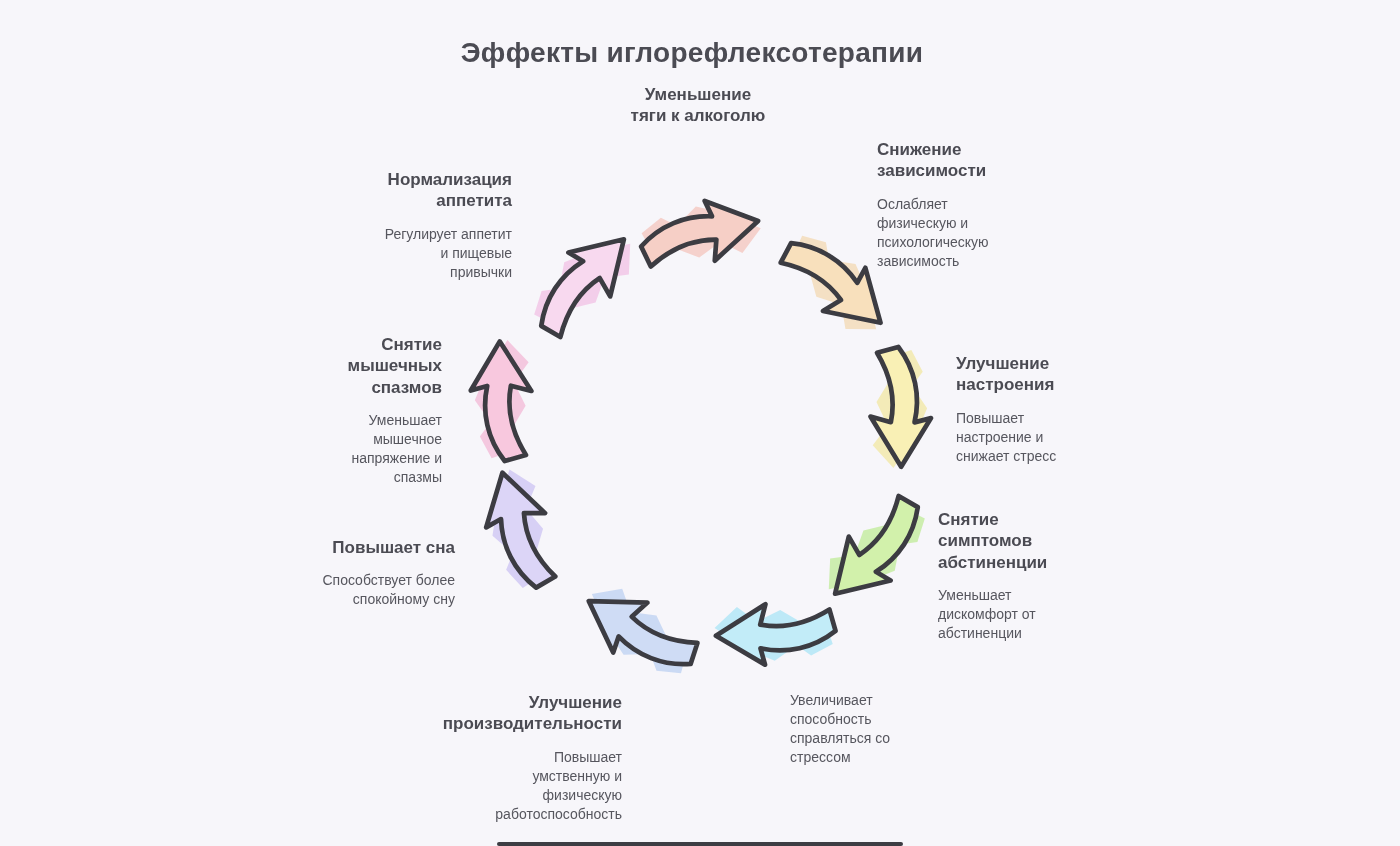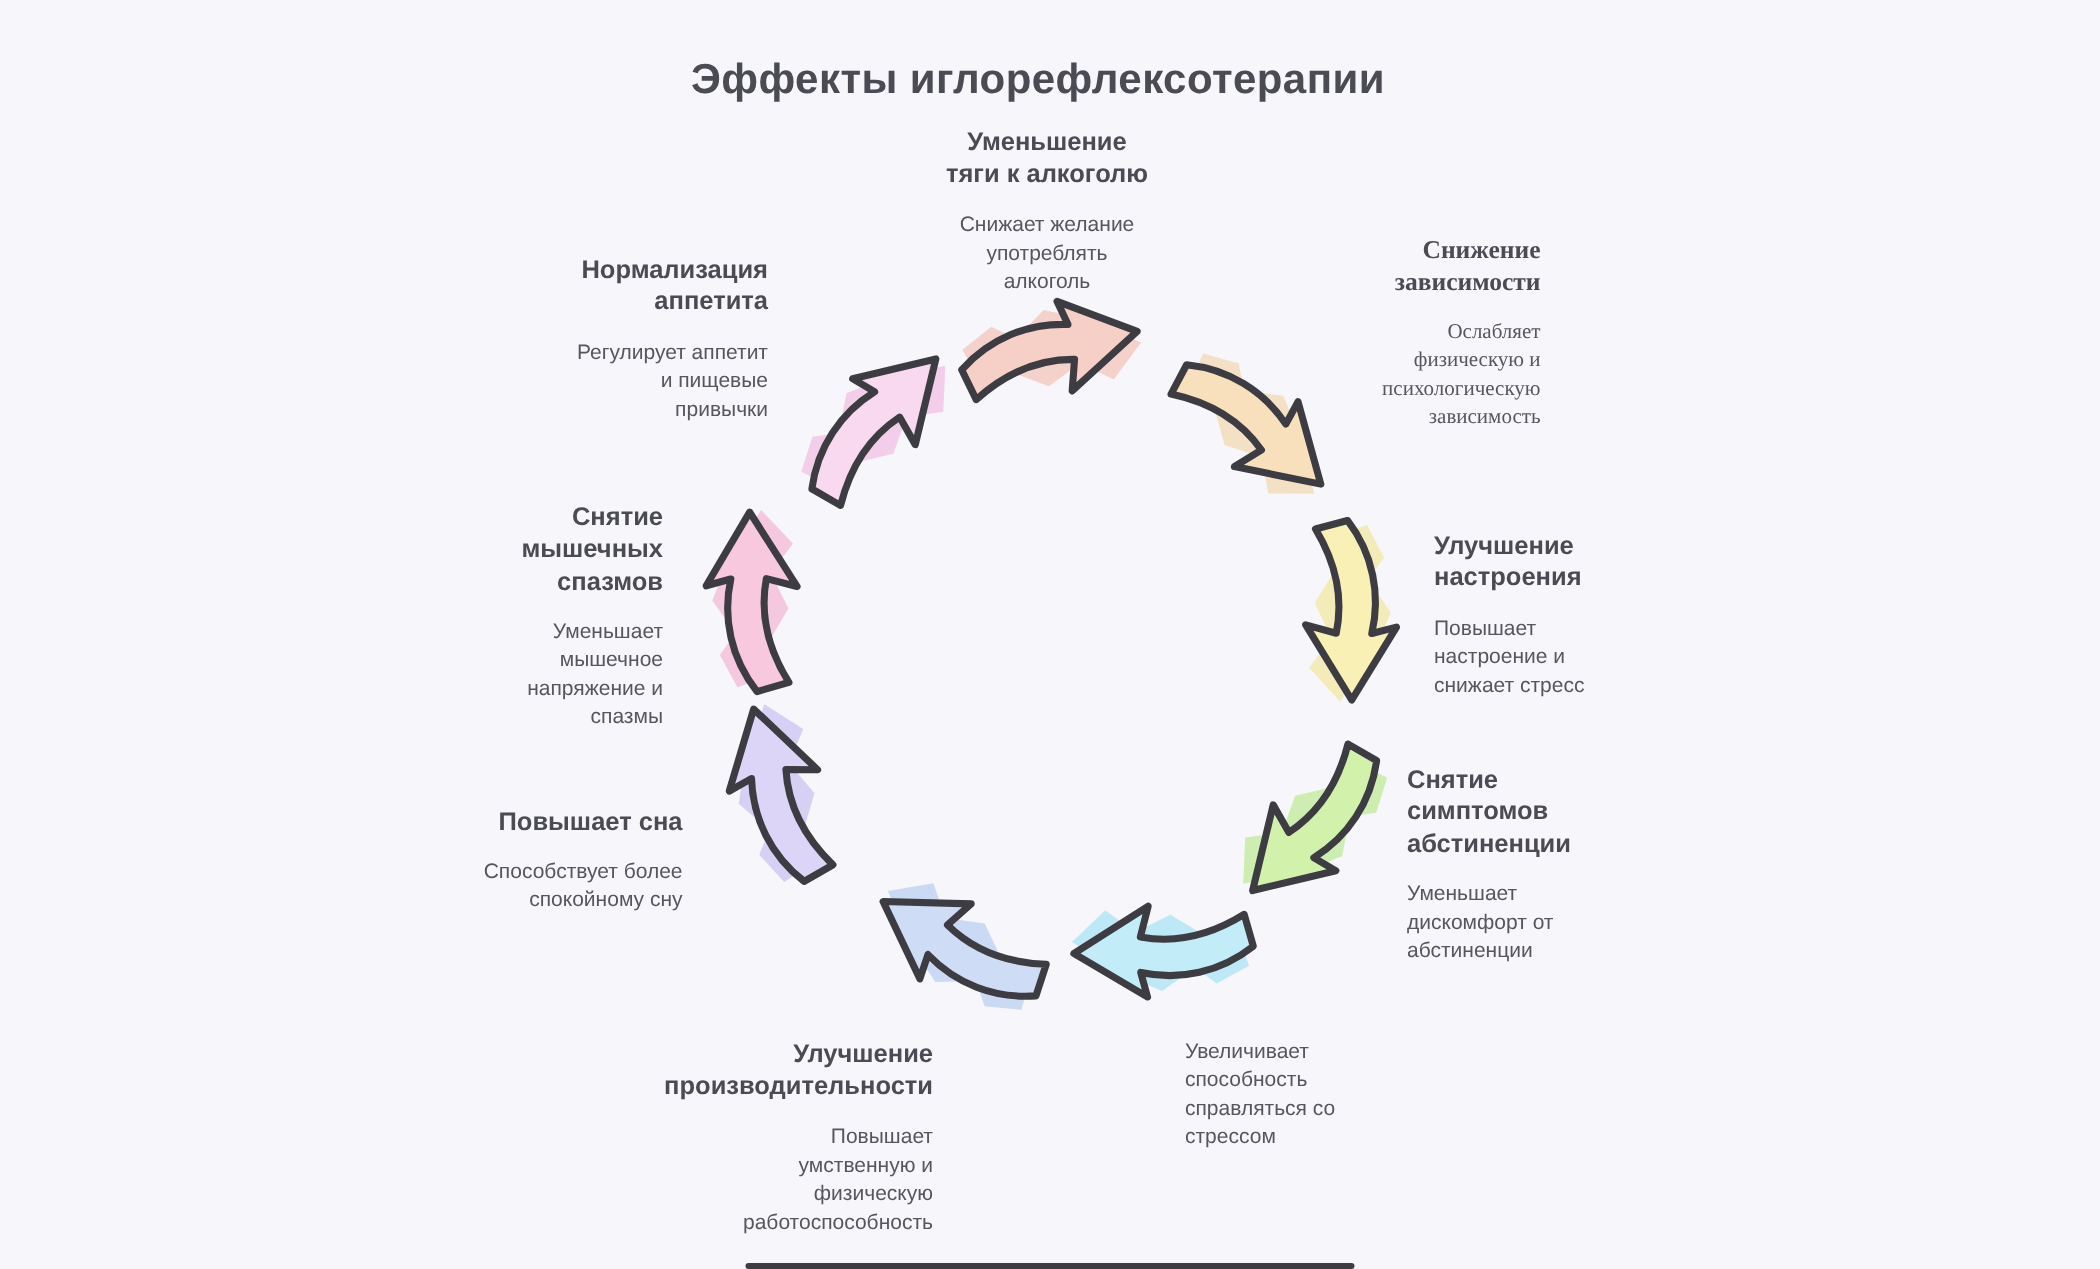--- a/index.html
+++ b/index.html
@@ -41,21 +41,21 @@
     margin-bottom: 13px;
   }
   .node-desc {
     font-size: 14px;
     color: #56565e;
     line-height: 1.36;
     white-space: pre-line;
   }
   
   .n1 { left: 560px; top: 84px;  width: 276px; text-align: center; }
-  .n2 { left: 877px; top: 156px; width: 150px; text-align: right; font-family: Liberation Serif, serif; }
+  .n2 { left: 877px; top: 139px; width: 150px; text-align: left; }
   .n3 { left: 956px; top: 353px; width: 140px; text-align: left; }
   .n4 { left: 938px; top: 509px; width: 150px; text-align: left; }
   .n5 { left: 790px; top: 691px; width: 160px; text-align: left; }
   .n6 { left: 422px; top: 692px; width: 200px; text-align: right; }
   .n7 { left: 295px; top: 537px; width: 160px; text-align: right; }
   .n8 { left: 302px; top: 334px; width: 140px; text-align: right; }
   .n9 { left: 352px; top: 169px; width: 160px; text-align: right; }
 
   
   .arrow {
@@ -132,23 +132,20 @@
   <svg class="arrow a8" viewBox="0 0 150 90" style="--fill: #f8c8de; --blob: #f3a2c9;">
       <use href="#curved-arrow"></use>
     </svg>
   <svg class="arrow a9" viewBox="0 0 150 90" style="--fill: #f8d9ef; --blob: #f0addd;">
       <use href="#curved-arrow"></use>
     </svg>
 
   <div class="node n1">
     <div class="node-title">Уменьшение
 тяги к алкоголю</div>
-    <div class="node-desc">Снижает желание
-употреблять
-алкоголь</div>
   </div>
   <div class="node n2">
     <div class="node-title">Снижение
 зависимости</div>
     <div class="node-desc">Ослабляет
 физическую и
 психологическую
 зависимость</div>
   </div>
   <div class="node n3">

